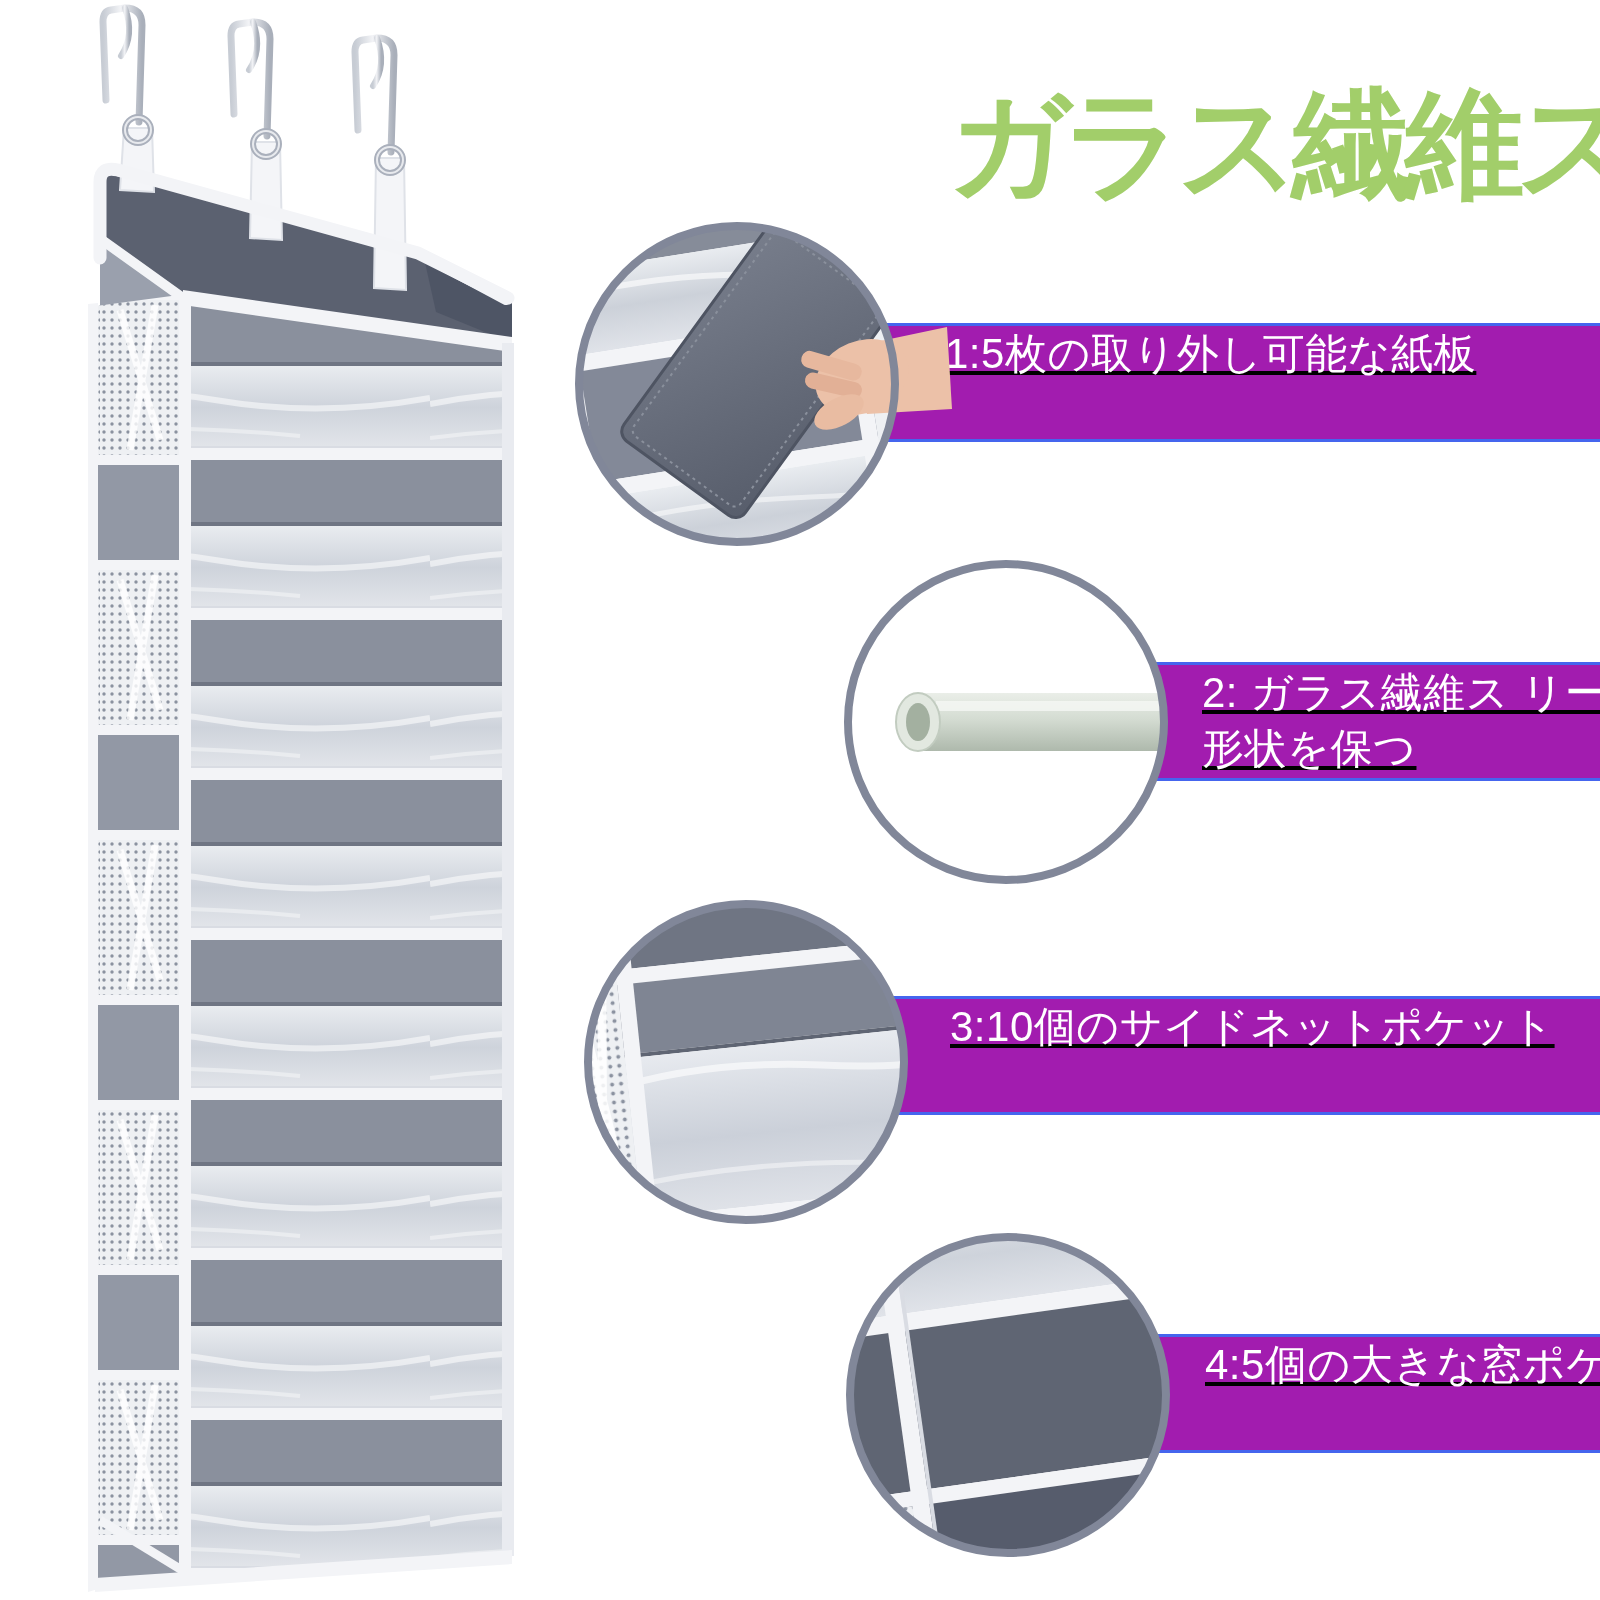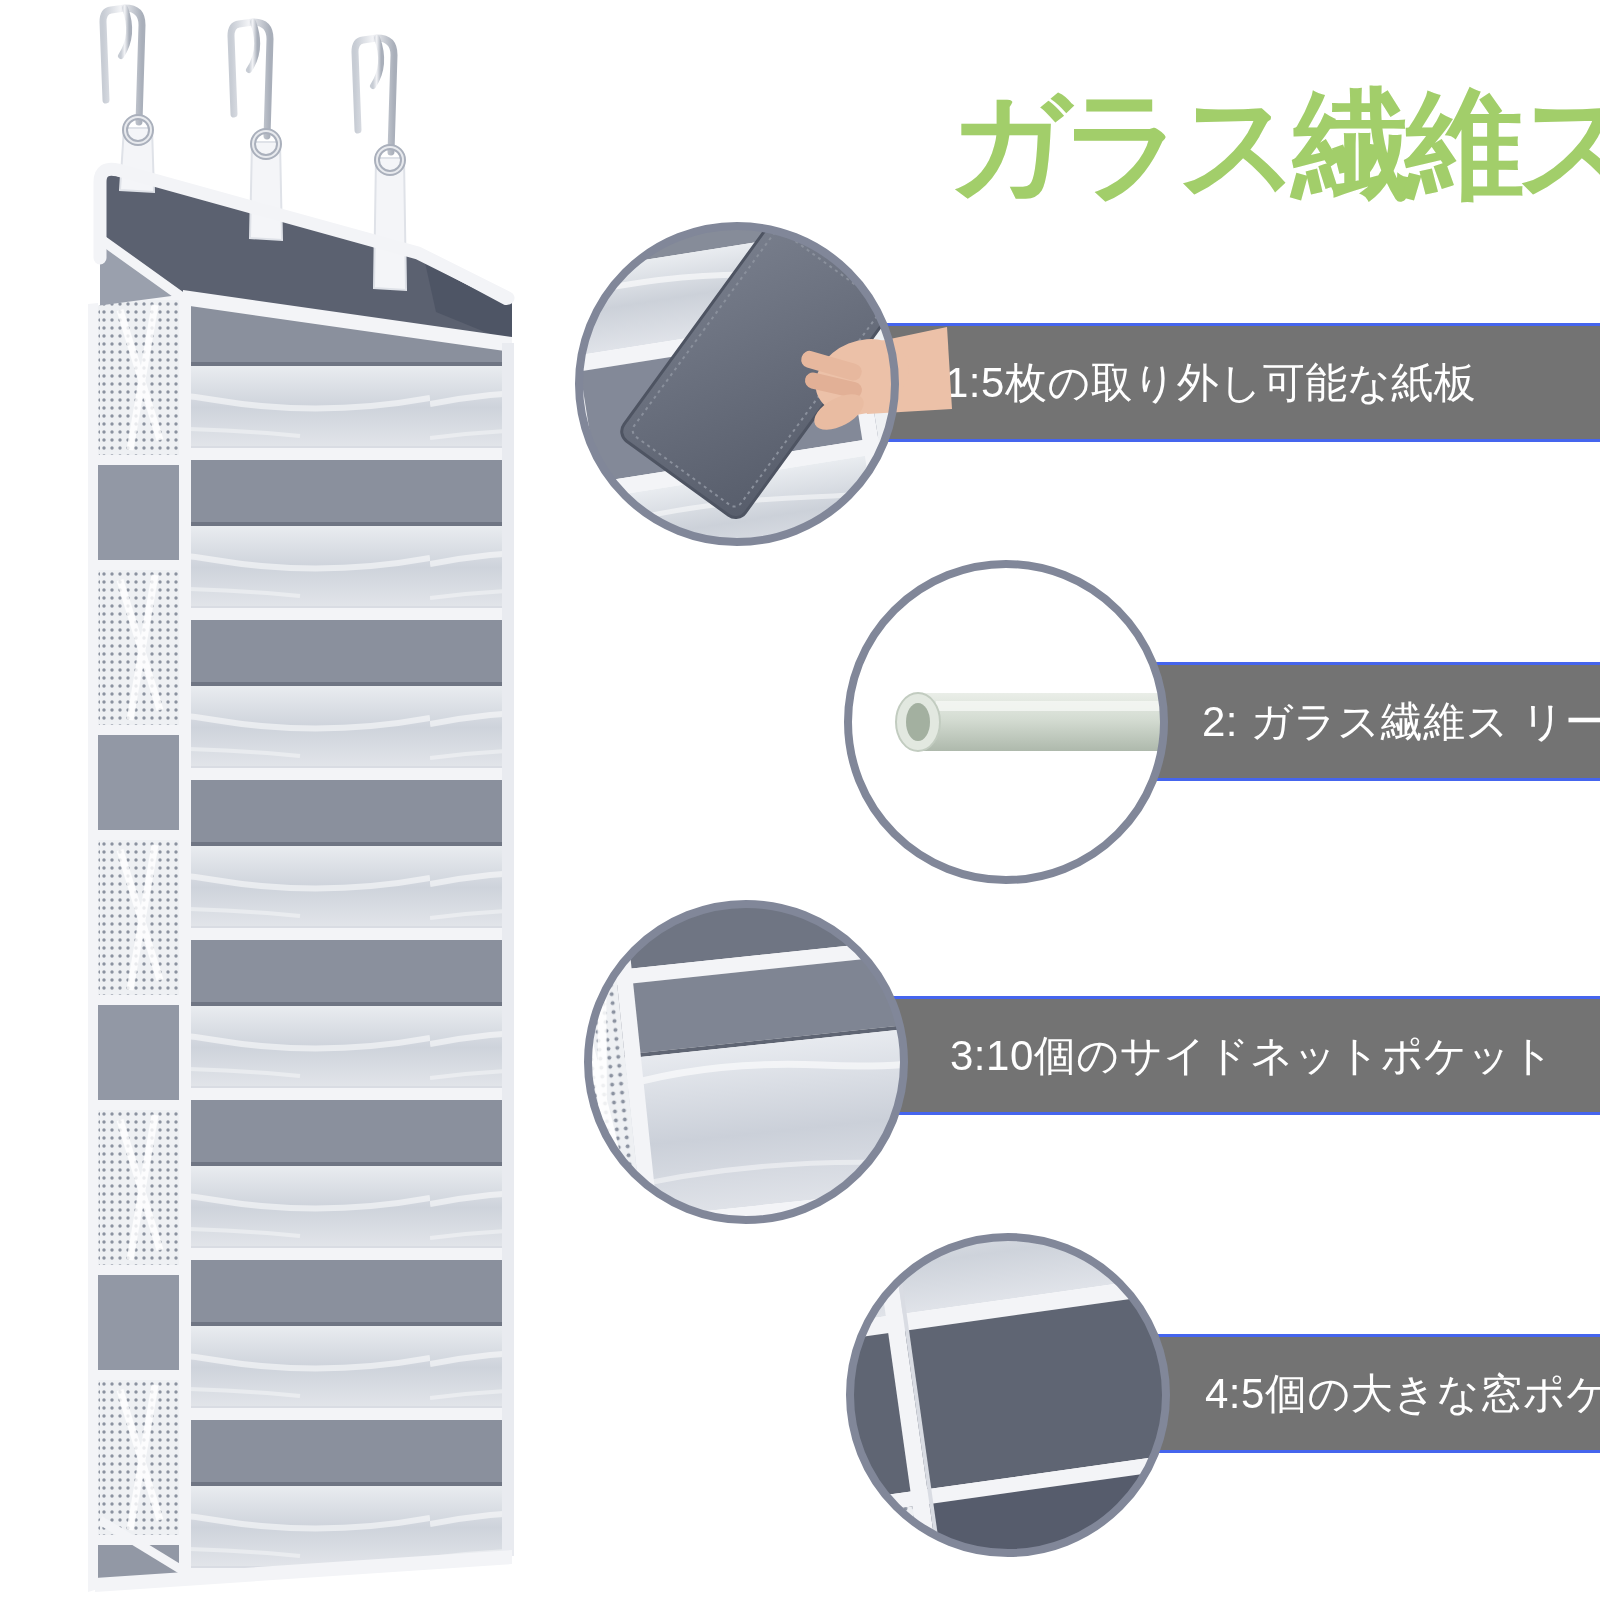--- a/index.html
+++ b/index.html
@@ -14,25 +14,26 @@
   .page-title{
     left:948px;top:84px;width:620px;
     font-size:120px;line-height:1.0;font-weight:600;
     letter-spacing:-8px;color:#a2ce6a;white-space:nowrap;
     z-index:1;
   }
 
   
   .feature-bar{
     height:119px; 
-    background:#737373;
+    background:#a21caf;
     border-top:3px solid #4565ee;
     border-bottom:3px solid #4565ee;
-    display:flex;flex-direction:column;justify-content:center;
+    display:flex;flex-direction:column;
     z-index:1;
+    text-decoration:underline;
   }
   .feature-bar .bar-line{
     color:#ffffff;font-size:42px;line-height:56px;
     letter-spacing:0.5px;white-space:nowrap;
   }
   .bar-line:empty{display:none;}
   #bar-1{left:700px;top:323px;width:900px;padding-left:245px;box-sizing:border-box;}
   #bar-2{left:1000px;top:662px;width:600px;padding-left:202px;box-sizing:border-box;}
   #bar-3{left:720px;top:996px;width:880px;padding-left:230px;box-sizing:border-box;}
   #bar-4{left:1005px;top:1334px;width:595px;padding-left:200px;box-sizing:border-box;}
@@ -139,20 +140,21 @@
 </svg>
 
 <div class="abs page-title">ガラス繊維ス</div>
 
 <div class="abs feature-bar" id="bar-1">
   <div class="bar-line">1:5枚の取り外し可能な紙板</div>
 
 </div>
 <div class="abs feature-bar" id="bar-2">
   <div class="bar-line">2: ガラス繊維ス リーブ</div>
+  <div class="bar-line">形状を保つ</div>
 </div>
 <div class="abs feature-bar" id="bar-3">
   <div class="bar-line">3:10個のサイドネットポケット</div>
 
 </div>
 <div class="abs feature-bar" id="bar-4">
   <div class="bar-line">4:5個の大きな窓ポケット</div>
 
 </div>
 

